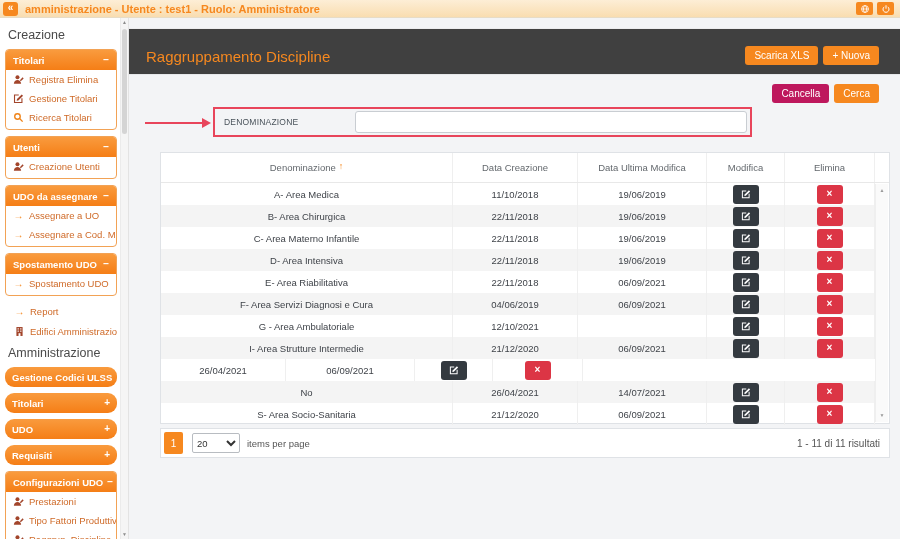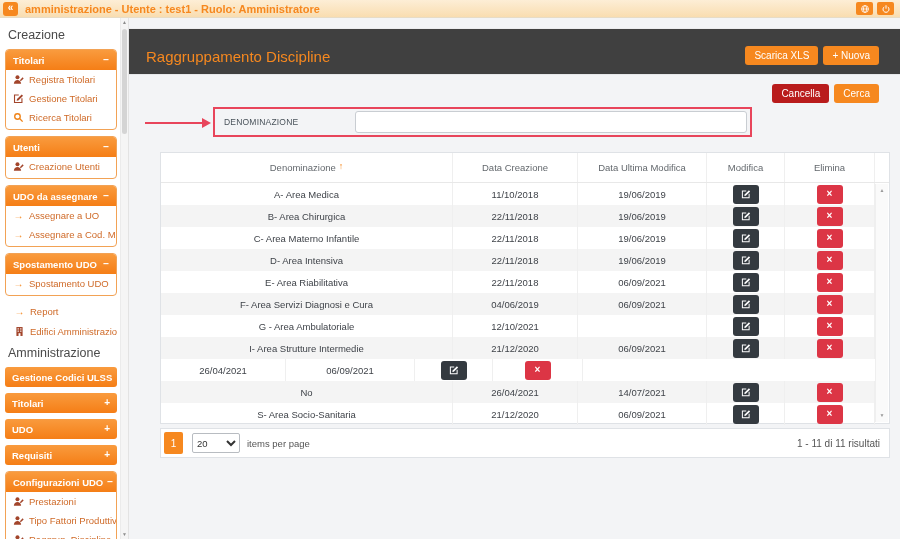--- a/index.html
+++ b/index.html
@@ -23,21 +23,21 @@
   
   .sidebar { position:absolute; top:18px; left:0; width:129px; bottom:0; background:#fff;
     border-right:1px solid #e3e3e3; }
   .side-nav { position:absolute; top:0; left:0; right:8px; bottom:0; padding:6px 3px 0 5px; overflow:hidden; }
   .side-heading { font-size:12.5px; color:#4a4a4a; padding:4px 3px 7px; }
   .side-group { border:1px solid #f2a255; border-radius:4px; margin-bottom:6px; background:#fff; padding-bottom:2px; }
   .side-group.collapsed { border:none; border-radius:4px; padding-bottom:0; }
   .side-group-header { background:linear-gradient(#f99b3e,#f57e16); color:#fff; font-size:9.5px;
     font-weight:bold; height:20px; display:flex; align-items:center; justify-content:space-between;
     padding:0 7px; border-radius:3px 3px 0 0; white-space:nowrap; overflow:hidden; cursor:pointer; }
-  .side-group.collapsed .side-group-header { border-radius:3px;gap:33px; }
+  .side-group.collapsed .side-group-header { border-radius:9px;gap:33px; }
   .side-group-header .toggle { font-weight:bold; font-size:10px; margin-left:4px; }
   .side-item { display:flex; align-items:center; gap:5px; padding:0 2px 0 7px; height:19px;
     font-size:9.5px; color:#cf6a28; white-space:nowrap; overflow:hidden; cursor:pointer; }
   .side-item.plain { padding-left:9px; margin-bottom:1px; }
   .icn { display:inline-flex; align-items:center; justify-content:center; flex:0 0 auto; }
   .side-item .icn { width:11px; height:11px; }
   .side-item .icn svg { width:11px; height:11px; }
   .icn.txt { font-size:10px; font-weight:bold; color:#f6881f; line-height:1; }
 
   .side-scrollbar { position:absolute; top:0; right:0; bottom:0; width:8px; background:#f5f5f5;
@@ -49,21 +49,21 @@
 
   
   .main { position:absolute; left:129px; top:18px; right:0; bottom:0; background:#f3f4f6; }
   .title-band { position:absolute; top:10px; left:0; right:0; height:47px; background:#404040;
     border-top:1px solid #ececee; border-bottom:1px solid #e6e8ea; }
   .page-title { position:absolute; left:17px; bottom:9px; font-size:15px; color:#f6881f; }
   .top-actions { position:absolute; top:17px; right:21px; display:flex; gap:5px; }
   .btn { border:none; border-radius:3px; color:#fff; font-size:10px; font-family:inherit;
     display:flex; align-items:center; justify-content:center; padding:4px 9px; height:19px; white-space:nowrap; }
   .btn-orange { background:#f6881f; }
-  .btn-gray { background:#b91c1c; }
+  .btn-gray { background:#be185d; }
   .search-actions { position:absolute; top:66px; right:21px; display:flex; gap:5px; }
 
   
   .annotation-arrow { position:absolute; left:16px; top:100px; width:66px; height:10px; }
   .annotation-arrow .shaft { position:absolute; left:0; top:4px; width:57px; height:2px; background:#e8455b; }
   .annotation-arrow .head { position:absolute; right:0; top:0; width:0; height:0;
     border-left:9px solid #e8455b; border-top:5px solid transparent; border-bottom:5px solid transparent; }
   .filter-box { position:absolute; left:84px; top:89px; width:539px; height:30px;
     border:2px solid #e8455b; display:flex; align-items:center; }
   .filter-label { margin-left:9px; font-size:8.5px; color:#49525a; letter-spacing:.2px; }
@@ -144,21 +144,21 @@
             <span class="icn toggle txt" style="color: rgb(255, 255, 255);">−</span>
           </div>
           <div class="side-item">
             <span class="icn">
               <svg viewBox="0 0 16 16" fill="#a2452b">
                 <circle cx="6.5" cy="4.6" r="2.9"></circle>
                 <path d="M1.2 14c.4-3.3 2.5-5.1 5.3-5.1S11.4 10.7 11.8 14z"></path>
                 <path d="M10.6 8.3l3.4-3.4 1.5 1.5-3.4 3.4-2 .5z"></path>
               </svg>
             </span>
-            <span>Registra Titolari</span>
+            <span>Registra Elimina</span>
           </div>
           <div class="side-item">
             <span class="icn">
               <svg viewBox="0 0 16 16" fill="#a2452b">
                 <path d="M12.2 7.6V13H3V3.8h5.4V2.2H1.4v12.4h12.4V7.6z"></path>
                 <path d="M5.8 8.9L12.7 2l1.9 1.9-6.9 6.9-2.4.5z"></path>
               </svg>
             </span>
             <span>Gestione Titolari</span>
           </div>

